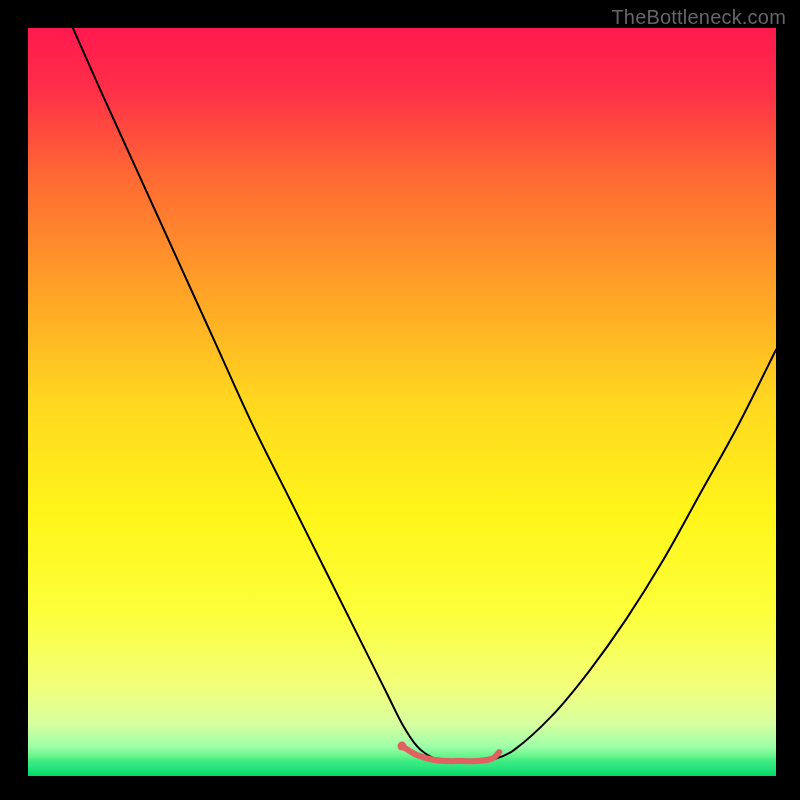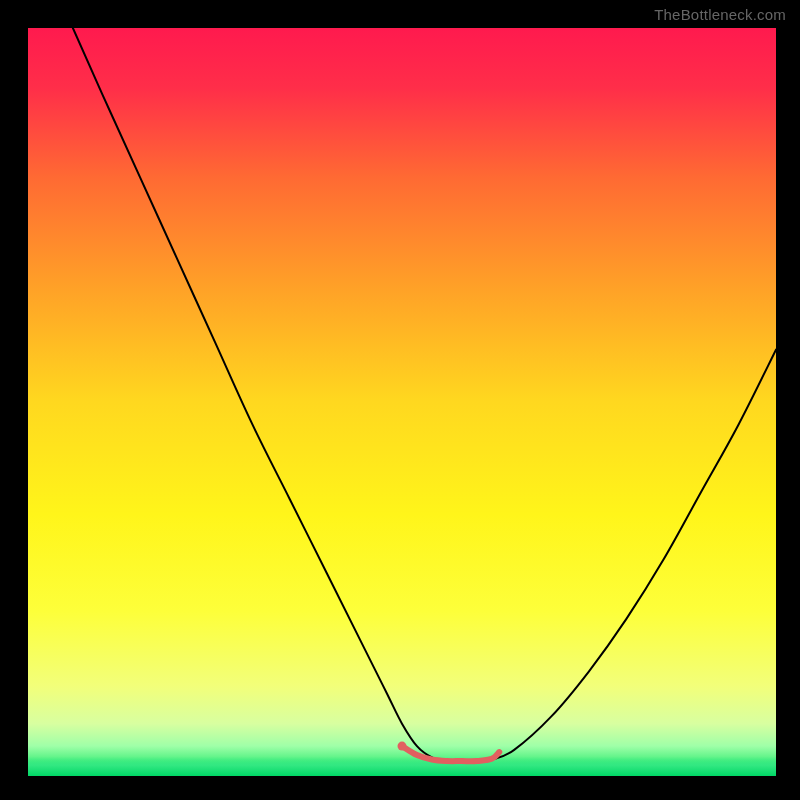--- a/index.html
+++ b/index.html
@@ -13,21 +13,21 @@
   .frame {
     width: 800px;
     height: 800px;
     position: relative;
     background: #000;
   }
   .watermark {
     position: absolute;
     top: 6px;
     right: 14px;
-    font-size: 15px;
+    font-size: 20px;
     font-weight: 400;
     color: #666;
     z-index: 30;
     letter-spacing: 0.2px;
   }
   .plot {
     position: absolute;
     left: 28px;
     top: 28px;
     width: 748px;

